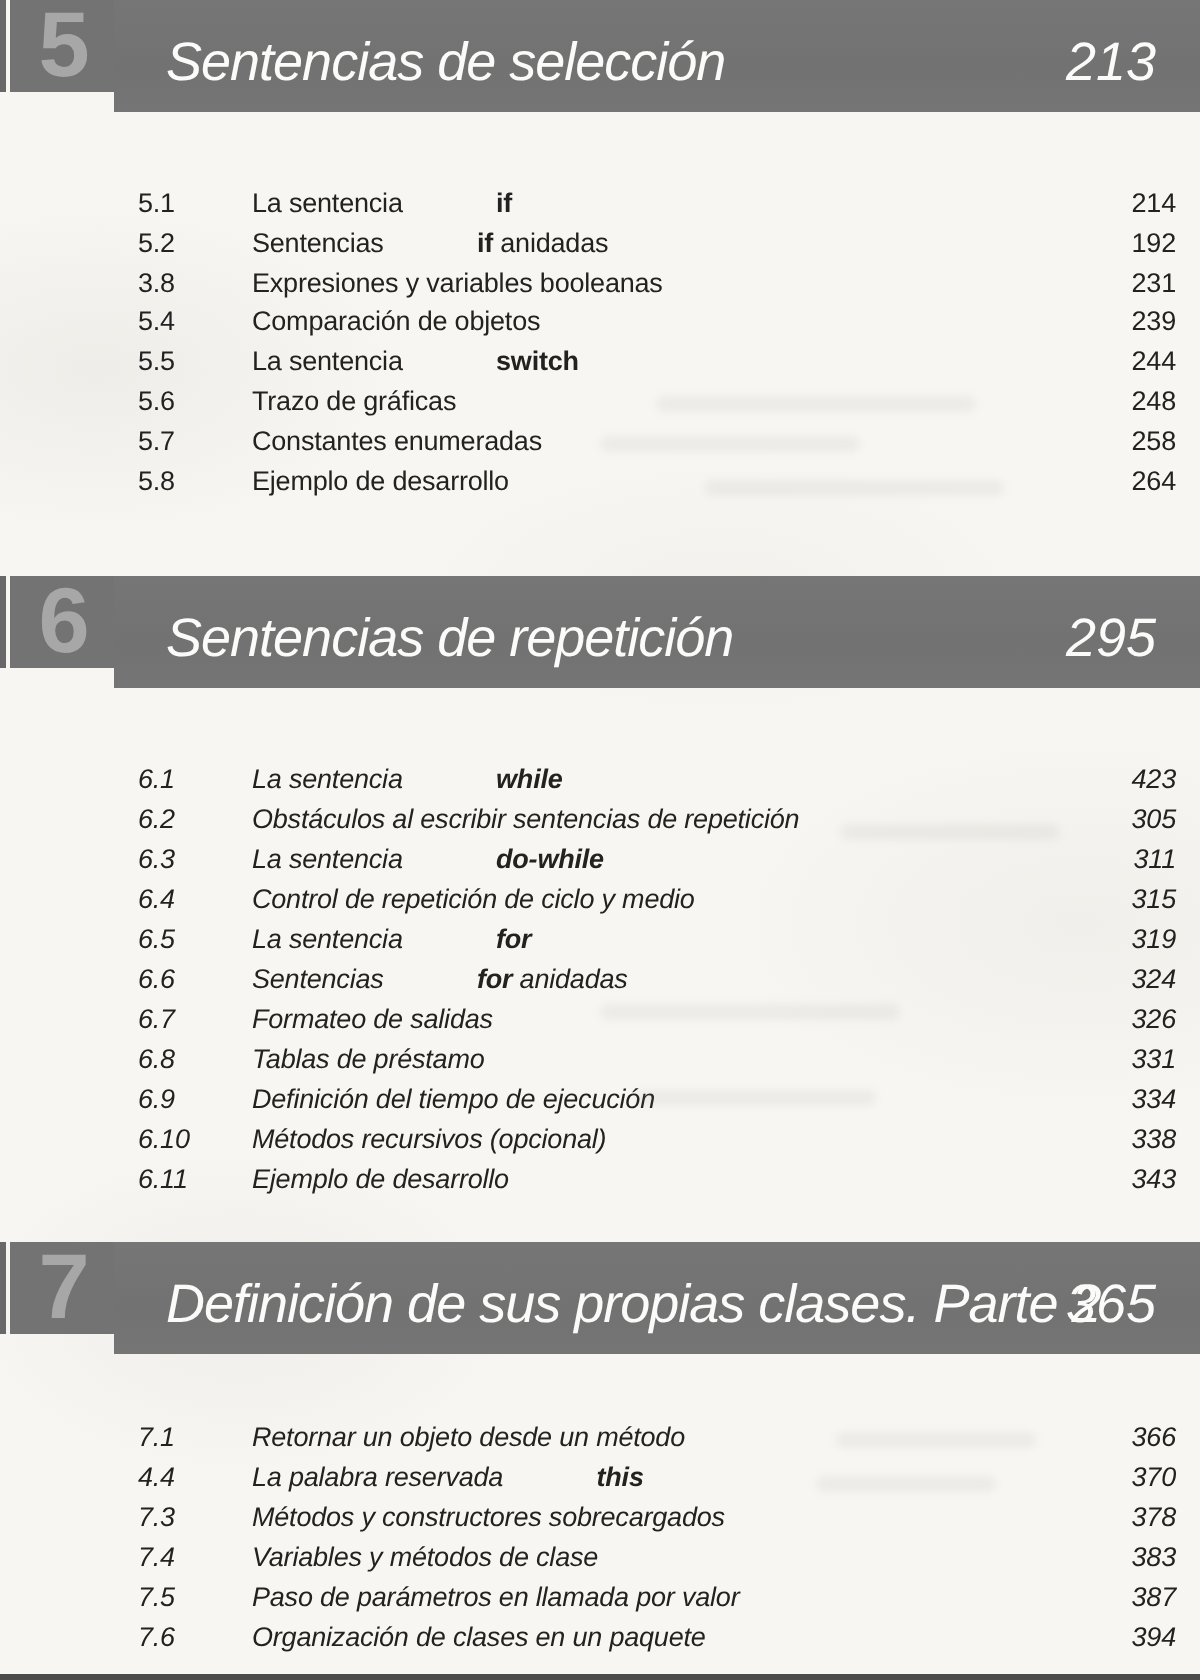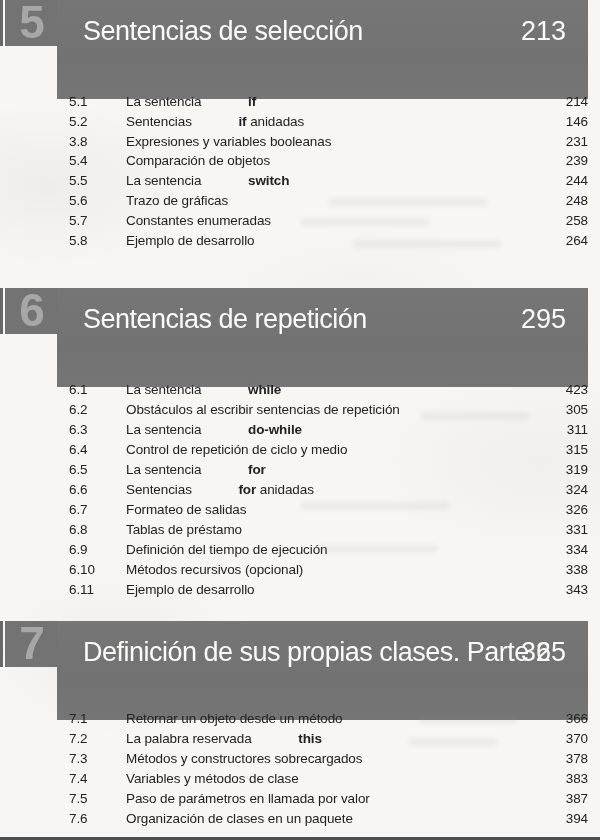--- a/index.html
+++ b/index.html
@@ -33,41 +33,42 @@
   .num-block {
     position: absolute; left: 5px; top: 0; width: 52px; height: 46px;
     background: #737373;
   }
   .ch-num {
     display: block; width: 100%; height: 46px;
     font-size: 46px; line-height: 45px; font-weight: bold;
     color: #a7a7a7; text-align: center; letter-spacing: -2px;
   }
   .bar {
-    position: absolute; left: 57px; right: 12px; top: 0; height: 99px;
+    position: absolute; left: 57px; right: 0; top: 0; height: 56px;
     background: linear-gradient(180deg, #767676 0%, #727272 60%, #757575 100%);
+    font-style: italic;
   }
   .ch-title {
     position: absolute; left: 26px; top: 14px;
     font-size: 27px; line-height: 34px; color: #fbfbfa;
     letter-spacing: -0.5px; white-space: nowrap;
   }
   .ch-page {
     position: absolute; right: 22px; top: 14px;
     font-size: 27px; line-height: 34px; color: #fbfbfa;
   }
 
   .rows { position: absolute; left: 0; right: 0; top: 92px; }
   .chapter.c7 .rows { top: 88px; }
   .row {
     display: flex; align-items: flex-start;
     font-size: 13.5px; line-height: 19.8px; height: 19.8px;
     color: #222220; letter-spacing: -0.1px;
   }
-  .chapter.c6 .row, .chapter.c7 .row { line-height: 20px; height: 20px; }
+  .chapter.c6 .row, .chapter.c7 .row { line-height: 20px; height: 20px; font-style: italic; }
   .sec-num  { flex: none; width: 57px; margin-left: 69px; }
   .sec-title{ flex: 1; white-space: nowrap; overflow: hidden; }
   .sec-page { flex: none; margin-right: 12px; min-width: 34px; text-align: right; }
   .b { font-weight: bold; padding-left: 43px; }
 
   .bottom-line {
     position: absolute; left: 0; right: 0; bottom: 0; height: 3px;
     background: #4c4c4a;
   }
 
@@ -103,21 +104,21 @@
     <div class="rows">
   <div class="row">
     <span class="sec-num">5.1</span>
     <span class="sec-title"><span>La sentencia </span><span class="b">if</span></span>
     <span class="sec-page">214</span>
   </div>
 
   <div class="row">
     <span class="sec-num">5.2</span>
     <span class="sec-title"><span>Sentencias </span><span class="b">if</span><span> anidadas</span></span>
-    <span class="sec-page">146</span>
+    <span class="sec-page">192</span>
   </div>
 
   <div class="row">
     <span class="sec-num">3.8</span>
     <span class="sec-title"><span>Expresiones y variables booleanas</span></span>
     <span class="sec-page">231</span>
   </div>
 
   <div class="row">
     <span class="sec-num">5.4</span>
@@ -243,21 +244,21 @@
       </div>
     </header>
     <div class="rows">
   <div class="row">
     <span class="sec-num">7.1</span>
     <span class="sec-title"><span>Retornar un objeto desde un método</span></span>
     <span class="sec-page">366</span>
   </div>
 
   <div class="row">
-    <span class="sec-num">7.2</span>
+    <span class="sec-num">4.4</span>
     <span class="sec-title"><span>La palabra reservada </span><span class="b">this</span></span>
     <span class="sec-page">370</span>
   </div>
 
   <div class="row">
     <span class="sec-num">7.3</span>
     <span class="sec-title"><span>Métodos y constructores sobrecargados</span></span>
     <span class="sec-page">378</span>
   </div>
 

